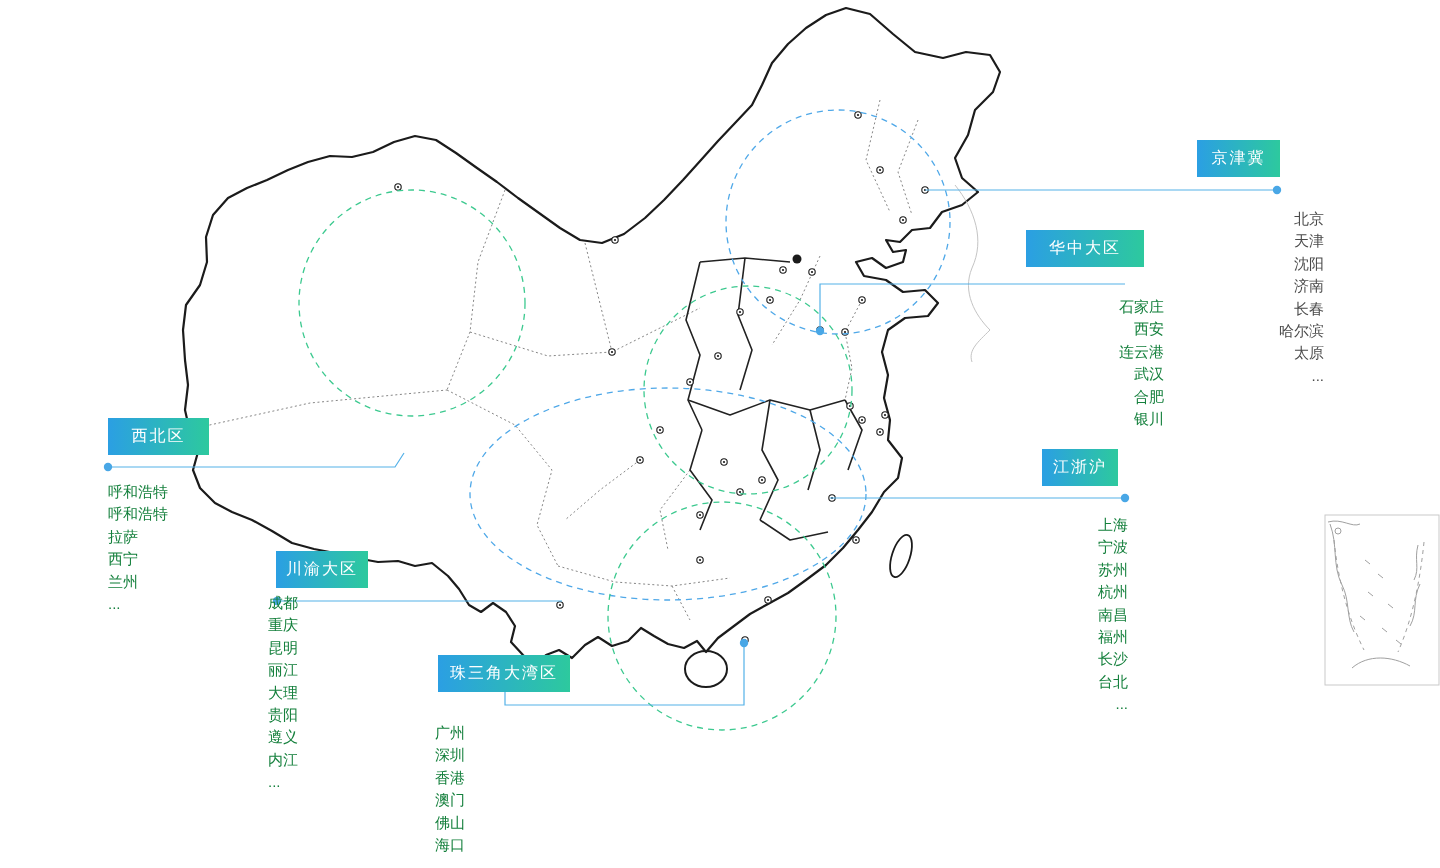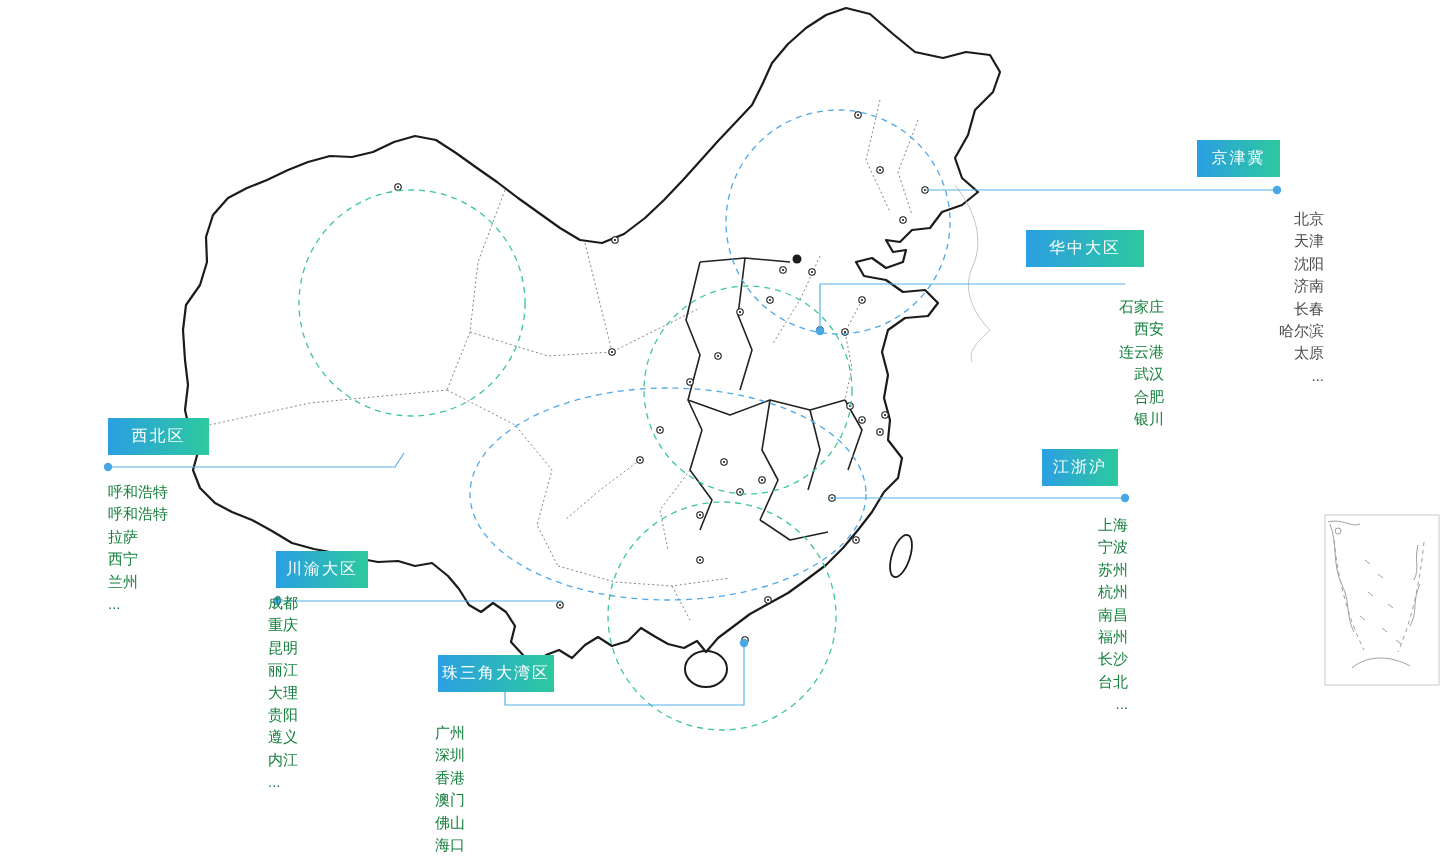--- a/index.html
+++ b/index.html
@@ -194,21 +194,21 @@
         <div class="city">丽江</div>
         <div class="city">大理</div>
         <div class="city">贵阳</div>
         <div class="city">遵义</div>
         <div class="city">内江</div>
         <div class="city">...</div>
       </div>
   </div>
 
   <div>
-    <div class="badge" style="left:438px;top:655px;width:116px;height:37px">珠三角大湾区</div>
+    <div class="badge" style="left:438px;top:655px;width:132px;height:37px">珠三角大湾区</div>
     <div class="citylist" style="left:435px;top:722px">
         <div class="city">广州</div>
         <div class="city">深圳</div>
         <div class="city">香港</div>
         <div class="city">澳门</div>
         <div class="city">佛山</div>
         <div class="city">海口</div>
         <div class="city">...</div>
       </div>
   </div>

